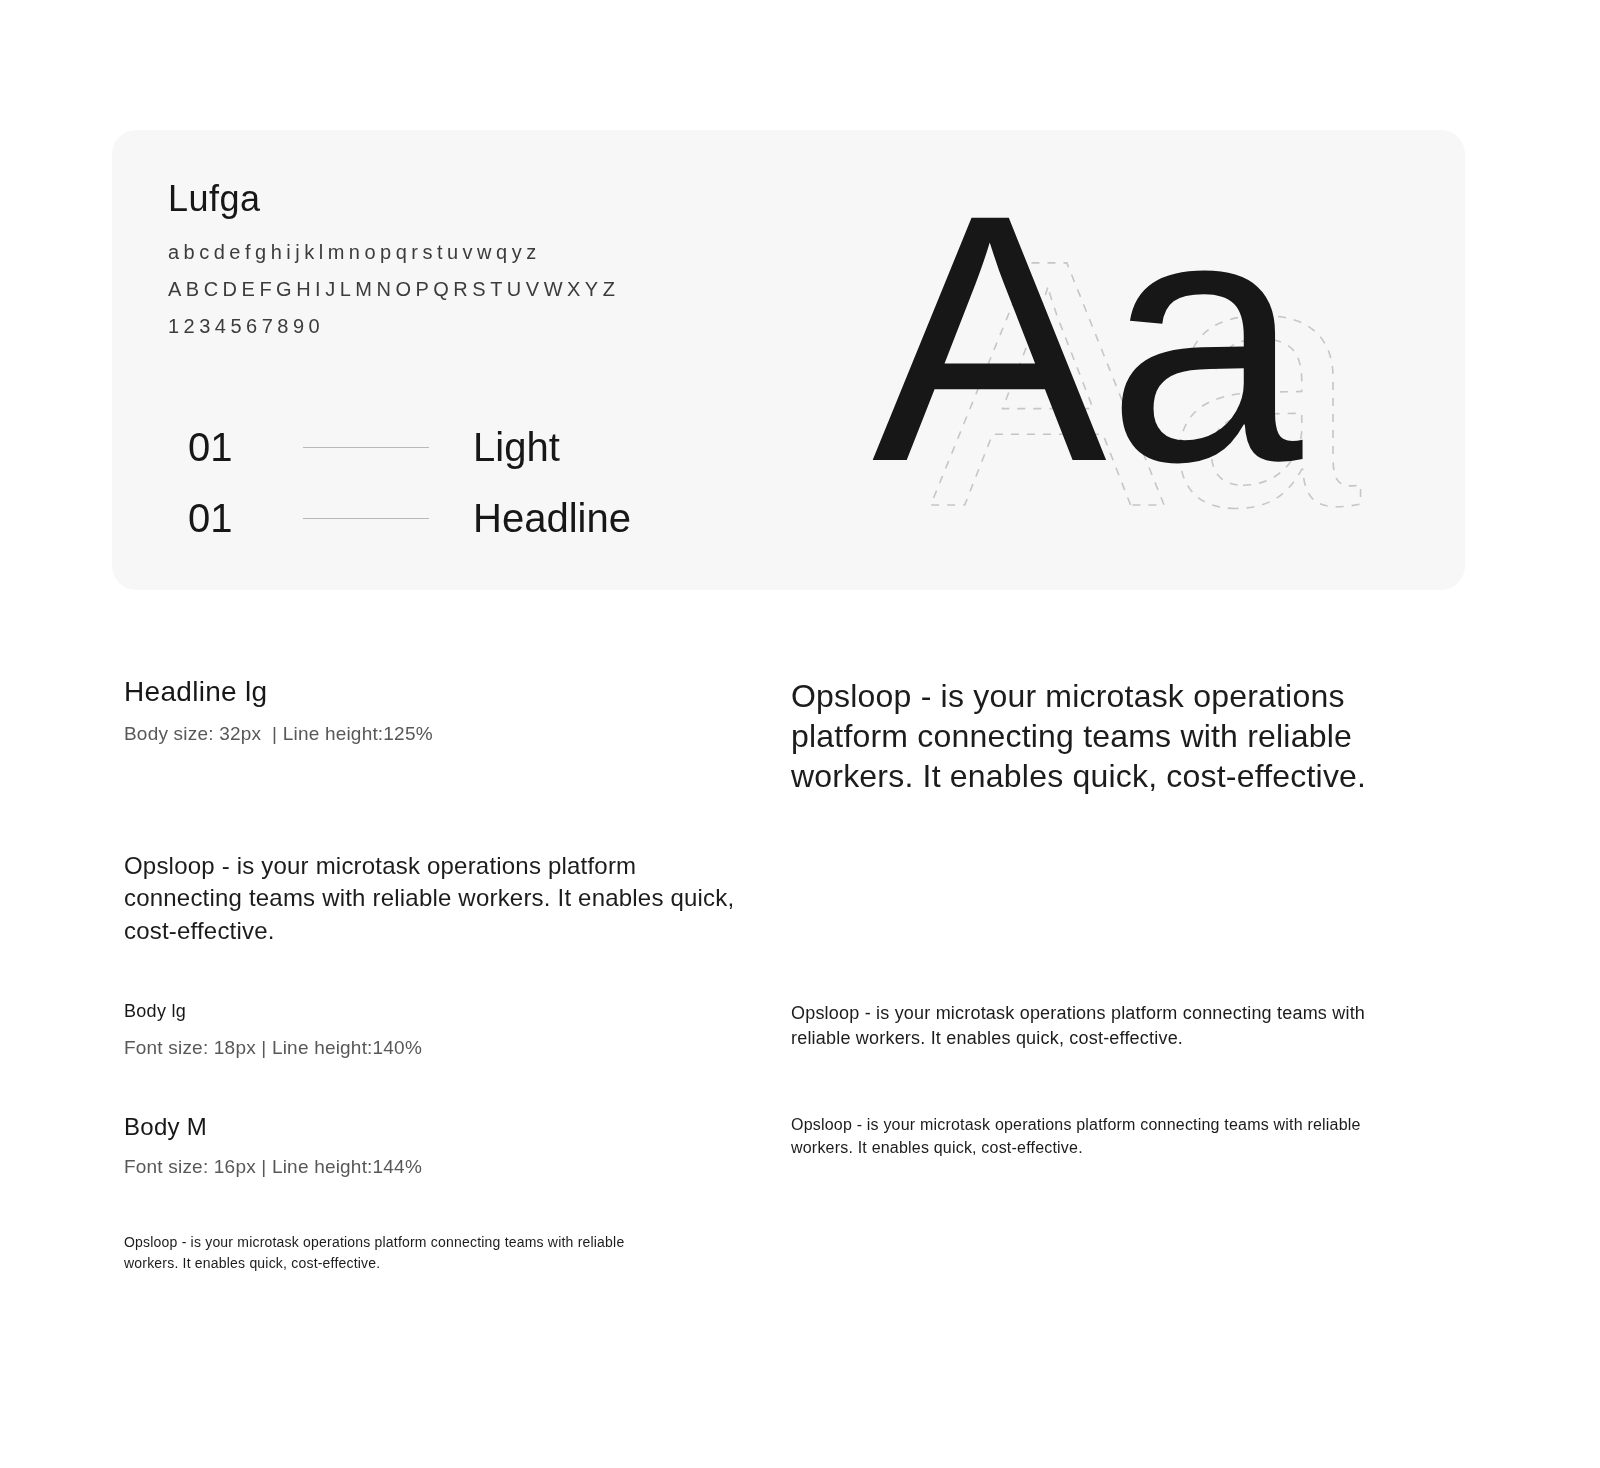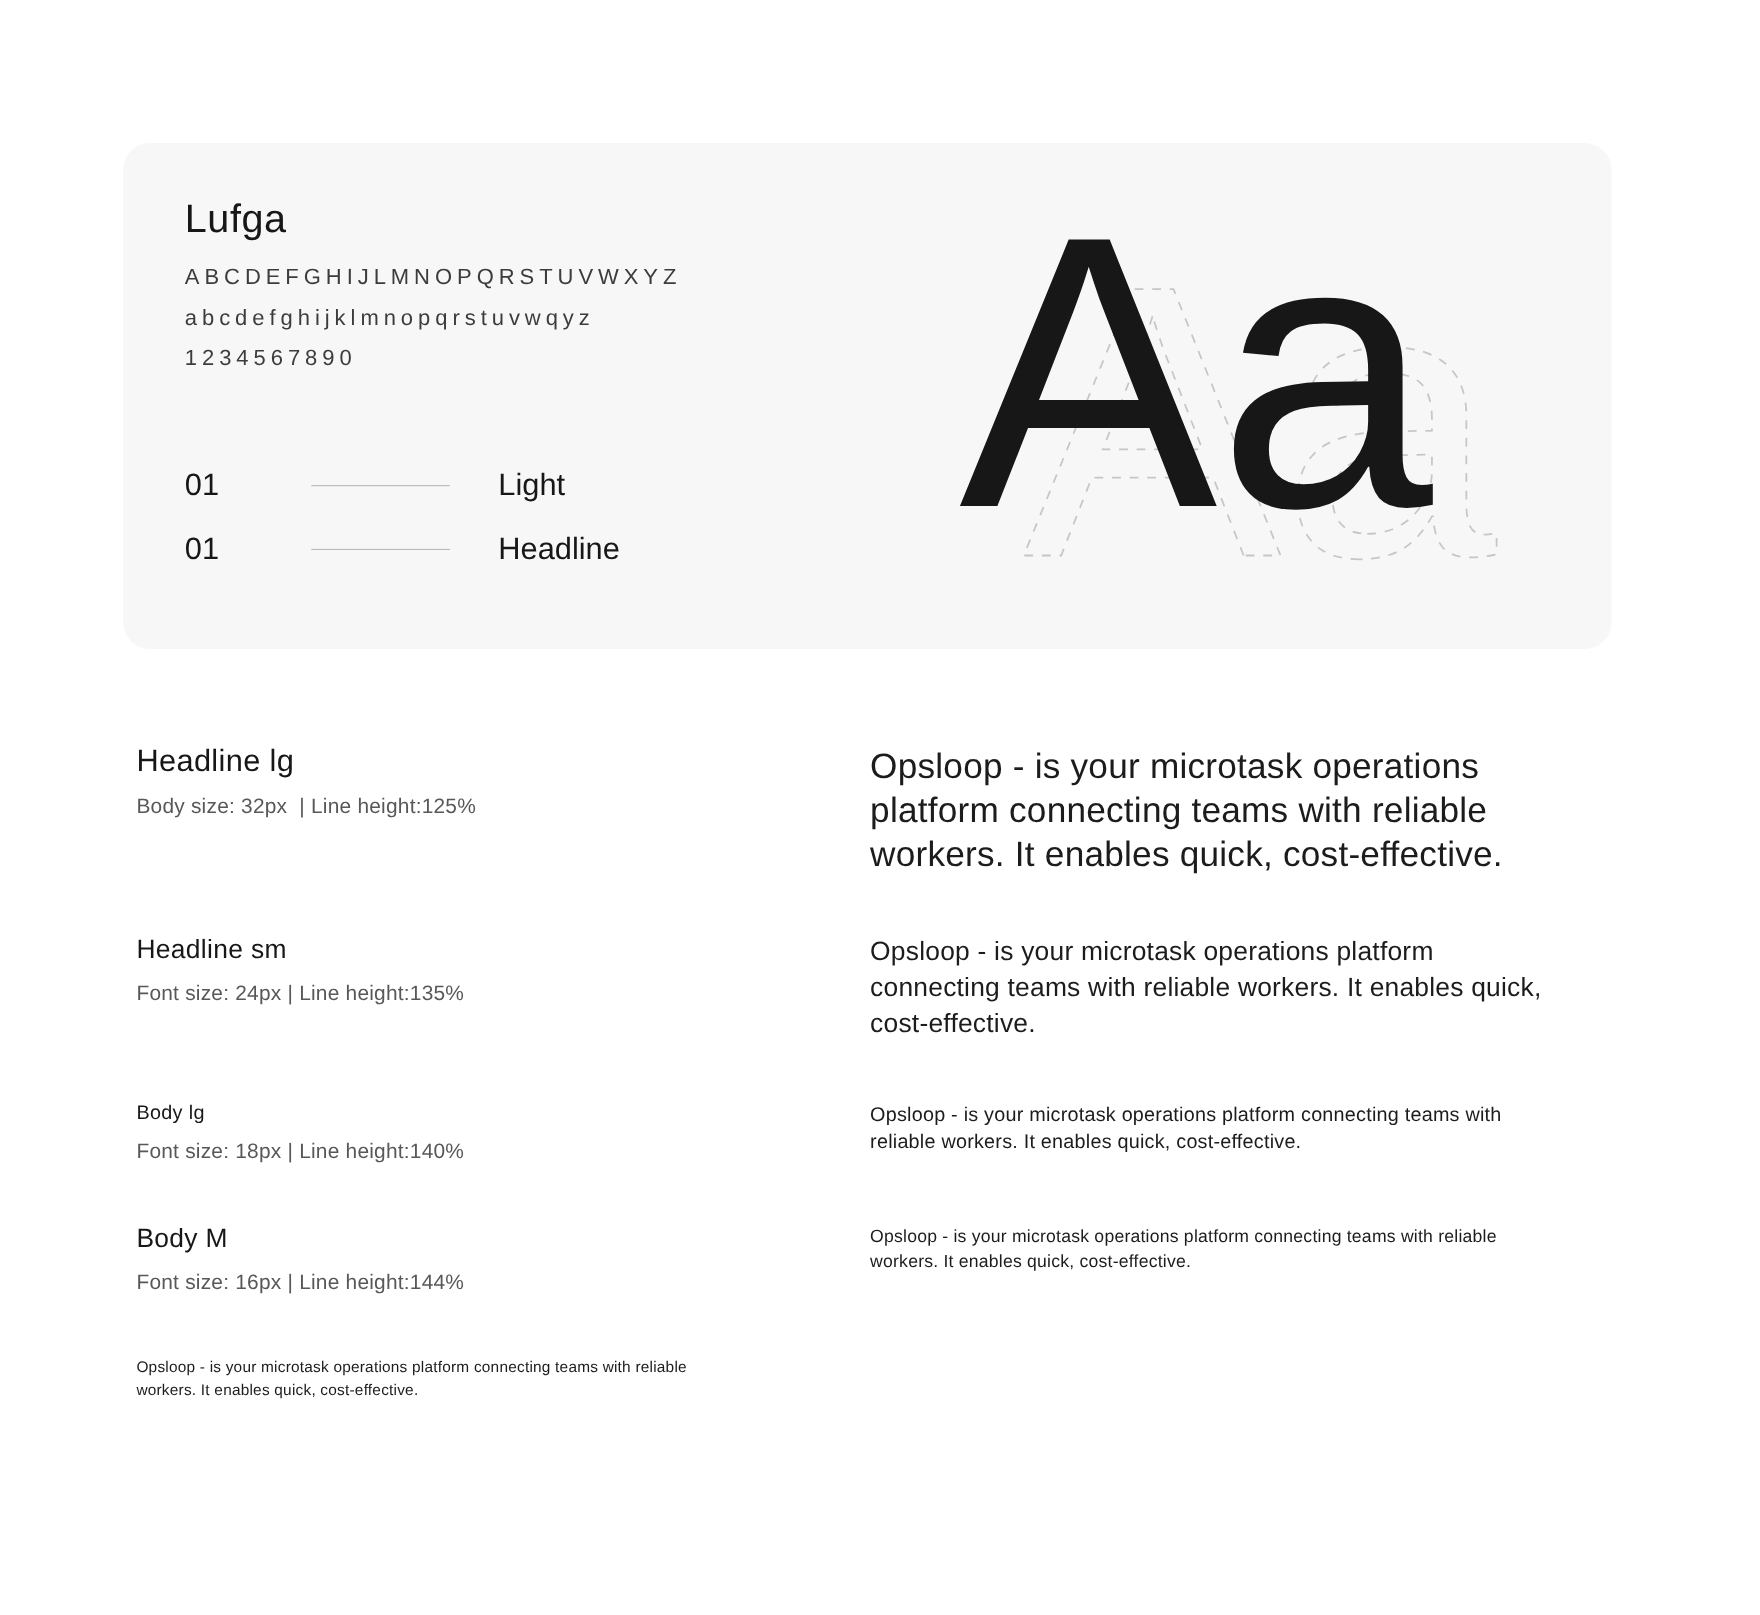--- a/index.html
+++ b/index.html
@@ -36,22 +36,23 @@
   }
   .alphabet-row{
     font-size:20px;line-height:37px;
     letter-spacing:4.5px;
     font-weight:400;
     color:var(--alphabet-color);
   }
   .weights{margin-top:80px;}
   .weight-row{
     display:flex;align-items:center;
-    font-size:28px;
+    font-size:40px;
     margin-bottom:26px;
+    margin-left:20px;
   }
   .weight-row.w-light{font-weight:300;}
   .weight-row.w-regular{font-weight:500;}
   .weight-number{width:70px;}
   .weight-line{
     width:126px;height:1px;
     background:var(--divider-color);
     margin:0 44px 0 45px;
     flex:none;
   }
@@ -113,22 +114,22 @@
   .s14{font-size:14px;line-height:150%;}
 </style>
 </head>
 <body>
 
 <div class="page">
 
   <section class="font-card">
     <h1 class="card-title">Lufga</h1>
 
+    <div class="alphabet-row">abcdefghijklmnopqrstuvwqyz</div>
     <div class="alphabet-row">ABCDEFGHIJLMNOPQRSTUVWXYZ</div>
-    <div class="alphabet-row">abcdefghijklmnopqrstuvwqyz</div>
     <div class="alphabet-row">1234567890</div>
 
     <div class="weights">
       <div class="weight-row w-light">
         <span class="weight-number">01</span>
         <span class="weight-line"></span>
         <span class="weight-name">Light</span>
       </div>
       <div class="weight-row w-regular">
         <span class="weight-number">01</span>
@@ -151,24 +152,20 @@
       <div>
         <div class="scale-label label-28">Headline lg</div>
         <div class="scale-spec">Body size: 32px  | Line height:125%</div>
       </div>
       <div class="scale-sample s32">Opsloop - is your microtask operations
 platform connecting teams with reliable
 workers. It enables quick, cost-effective.</div>
     </div>
 
     <div class="scale-row">
-      <div>
-        <div class="scale-label label-24">Headline sm</div>
-        <div class="scale-spec">Font size: 24px | Line height:135%</div>
-      </div>
       <div class="scale-sample s24">Opsloop - is your microtask operations platform
 connecting teams with reliable workers. It enables quick,
 cost-effective.</div>
     </div>
 
     <div class="scale-row">
       <div>
         <div class="scale-label label-18">Body lg</div>
         <div class="scale-spec">Font size: 18px | Line height:140%</div>
       </div>

